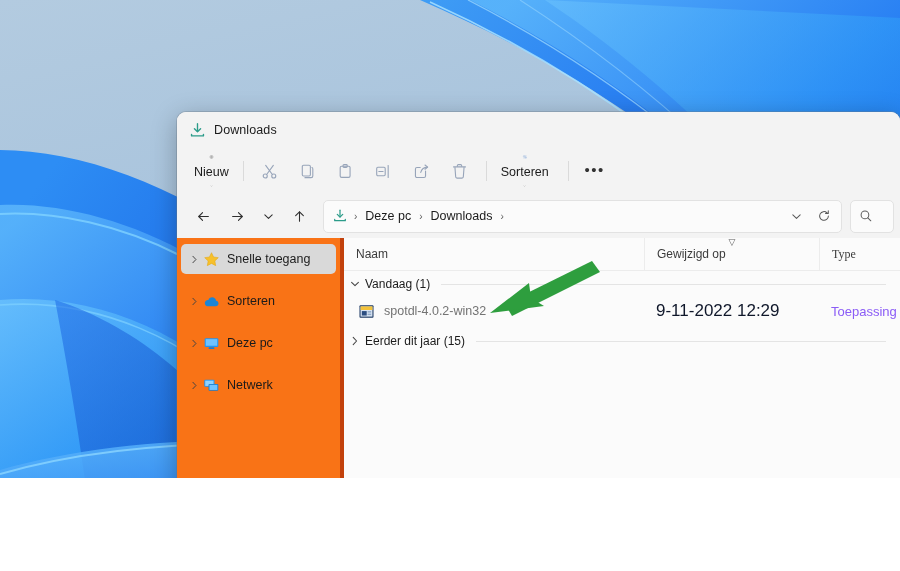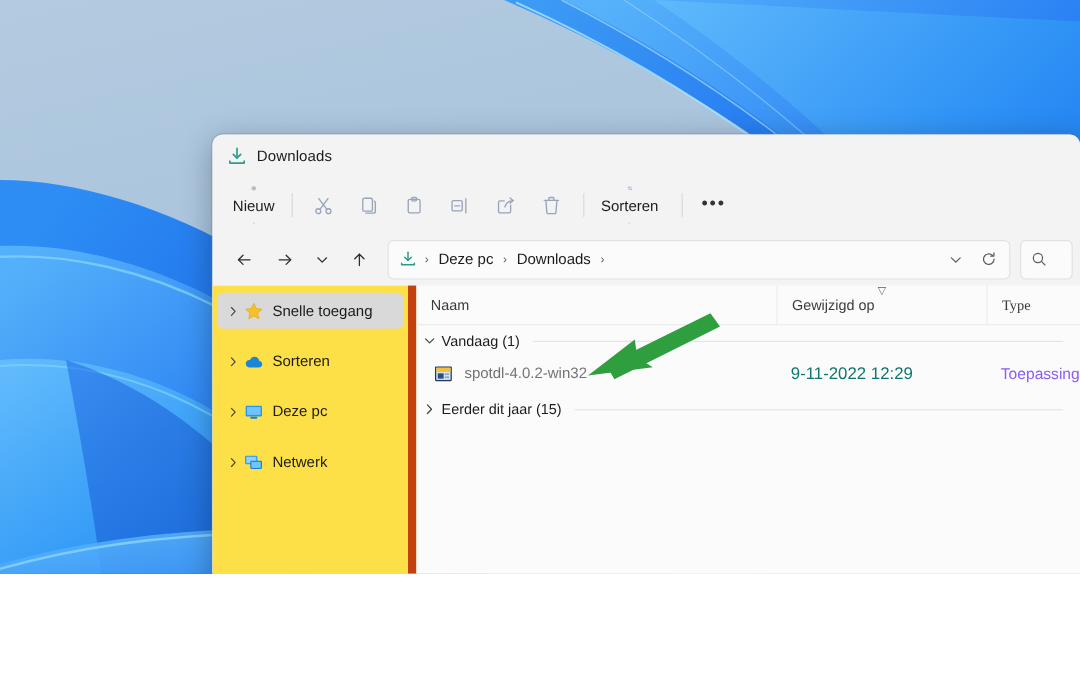--- a/index.html
+++ b/index.html
@@ -162,22 +162,22 @@
   .body {
     display: flex;
     height: 333px;
     background: #fbfbfb;
   }
 
   
   .sidebar {
     width: 163px;
     flex: 0 0 163px;
-    background: #fde047;
-    border-right: 7px solid #c2410c;
+    background: #f97316;
+    border-right: 4px solid #c2410c;
     padding-top: 6px;
   }
   .nav-item {
     height: 30px;
     display: flex;
     align-items: center;
     margin: 0 4px 12px 4px;
     border-radius: 5px;
     padding-left: 4px;
   }
@@ -254,21 +254,21 @@
     display: flex; align-items: center;
     padding-left: 14px;
     box-sizing: border-box;
   }
   .f-icon { width: 17px; height: 17px; margin-right: 9px; flex: 0 0 auto; }
   .f-text { font-size: 12.5px; color: #737373; }
   .f-modified {
     width: 175px; flex: 0 0 175px;
     padding-left: 12px;
     box-sizing: border-box;
-    font-size: 14px; color: #0f766e;
+    font-size: 17px; color: #0f172a;
   }
   .f-type {
     flex: 1 1 auto;
     padding-left: 12px;
     box-sizing: border-box;
     font-size: 13px; color: #8b5cf6;
   }
 
   
   #arrow {

